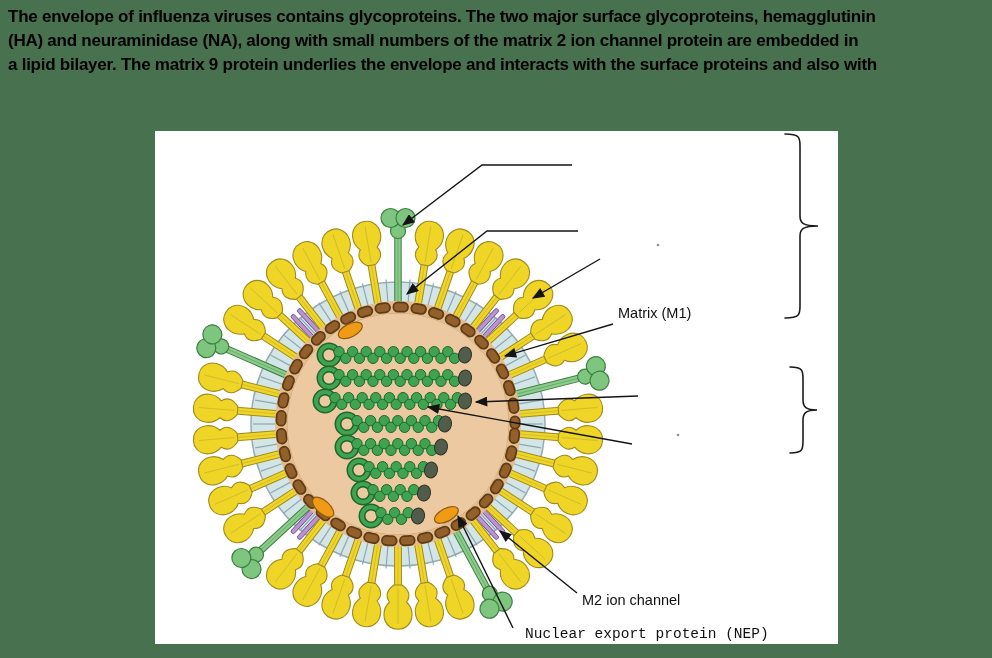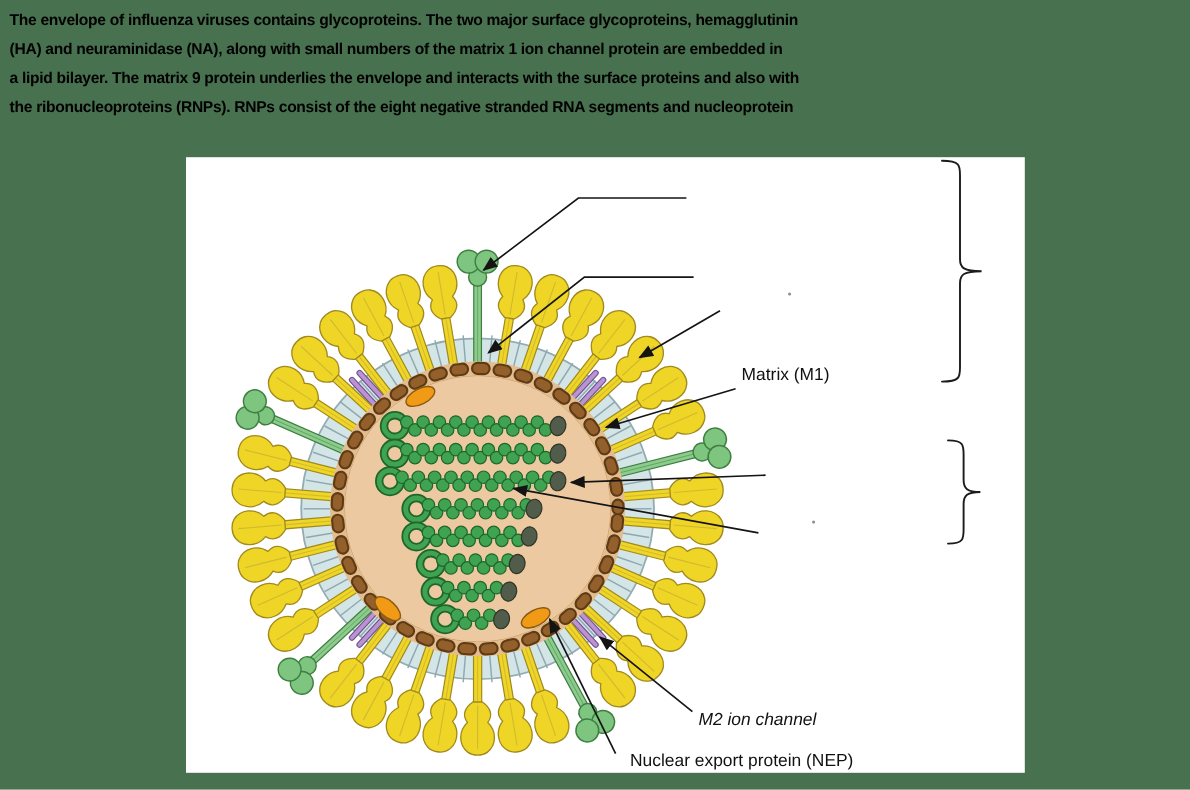--- a/index.html
+++ b/index.html
@@ -3,46 +3,44 @@
 <meta charset="utf-8">
 <style>
   html,body{margin:0;padding:0;}
   body{
     width:992px;height:658px;position:relative;overflow:hidden;
     background:#47714F;
     font-family:"Liberation Sans", sans-serif;
   }
   .intro{
     position:absolute;left:8px;top:5px;width:980px;
-    color:#000;font-weight:700;font-size:13px;line-height:24px;
+    color:#000;font-weight:700;font-size:17px;line-height:24px;
     letter-spacing:-0.25px;
   }
   .intro div{white-space:nowrap;}
   .panel{
     position:absolute;left:155px;top:131px;width:683px;height:513px;
     background:#fff;
-    padding-left:16px;
   }
   .panel svg{position:absolute;left:0;top:0;}
   .diagram-label{
     position:absolute;color:#111;font-size:14.5px;line-height:17px;
     white-space:nowrap;
   }
   .label-matrix{left:463px;top:174px;}
-  .label-m2{left:427px;top:461px;font-style:italic;}
-  .label-nep{left:370px;top:495px;}
+  .label-m2{left:427px;top:461px;}
+  .label-nep{left:370px;top:495px;font-family:Liberation Mono, monospace;}
 </style>
 </head>
 <body>
 
 <div class="intro">
   <div>The envelope of influenza viruses contains glycoproteins. The two major surface glycoproteins, hemagglutinin</div>
-  <div>(HA) and neuraminidase (NA), along with small numbers of the matrix 1 ion channel protein are embedded in</div>
+  <div>(HA) and neuraminidase (NA), along with small numbers of the matrix 2 ion channel protein are embedded in</div>
   <div>a lipid bilayer. The matrix 9 protein underlies the envelope and interacts with the surface proteins and also with</div>
-  <div>the ribonucleoproteins (RNPs). RNPs consist of the eight negative stranded RNA segments and nucleoprotein</div>
 </div>
 
 <div class="panel">
   <svg id="virus-svg" width="683" height="513" viewBox="0 0 683 513">
       <defs>
         <marker id="ah" viewBox="0 0 10 8" refX="9" refY="4" markerWidth="13" markerHeight="10" markerUnits="userSpaceOnUse" orient="auto">
     <path d="M0,0 L10,4 L0,8 Z" fill="#141414"></path>
         </marker>
       </defs>
       <g>

